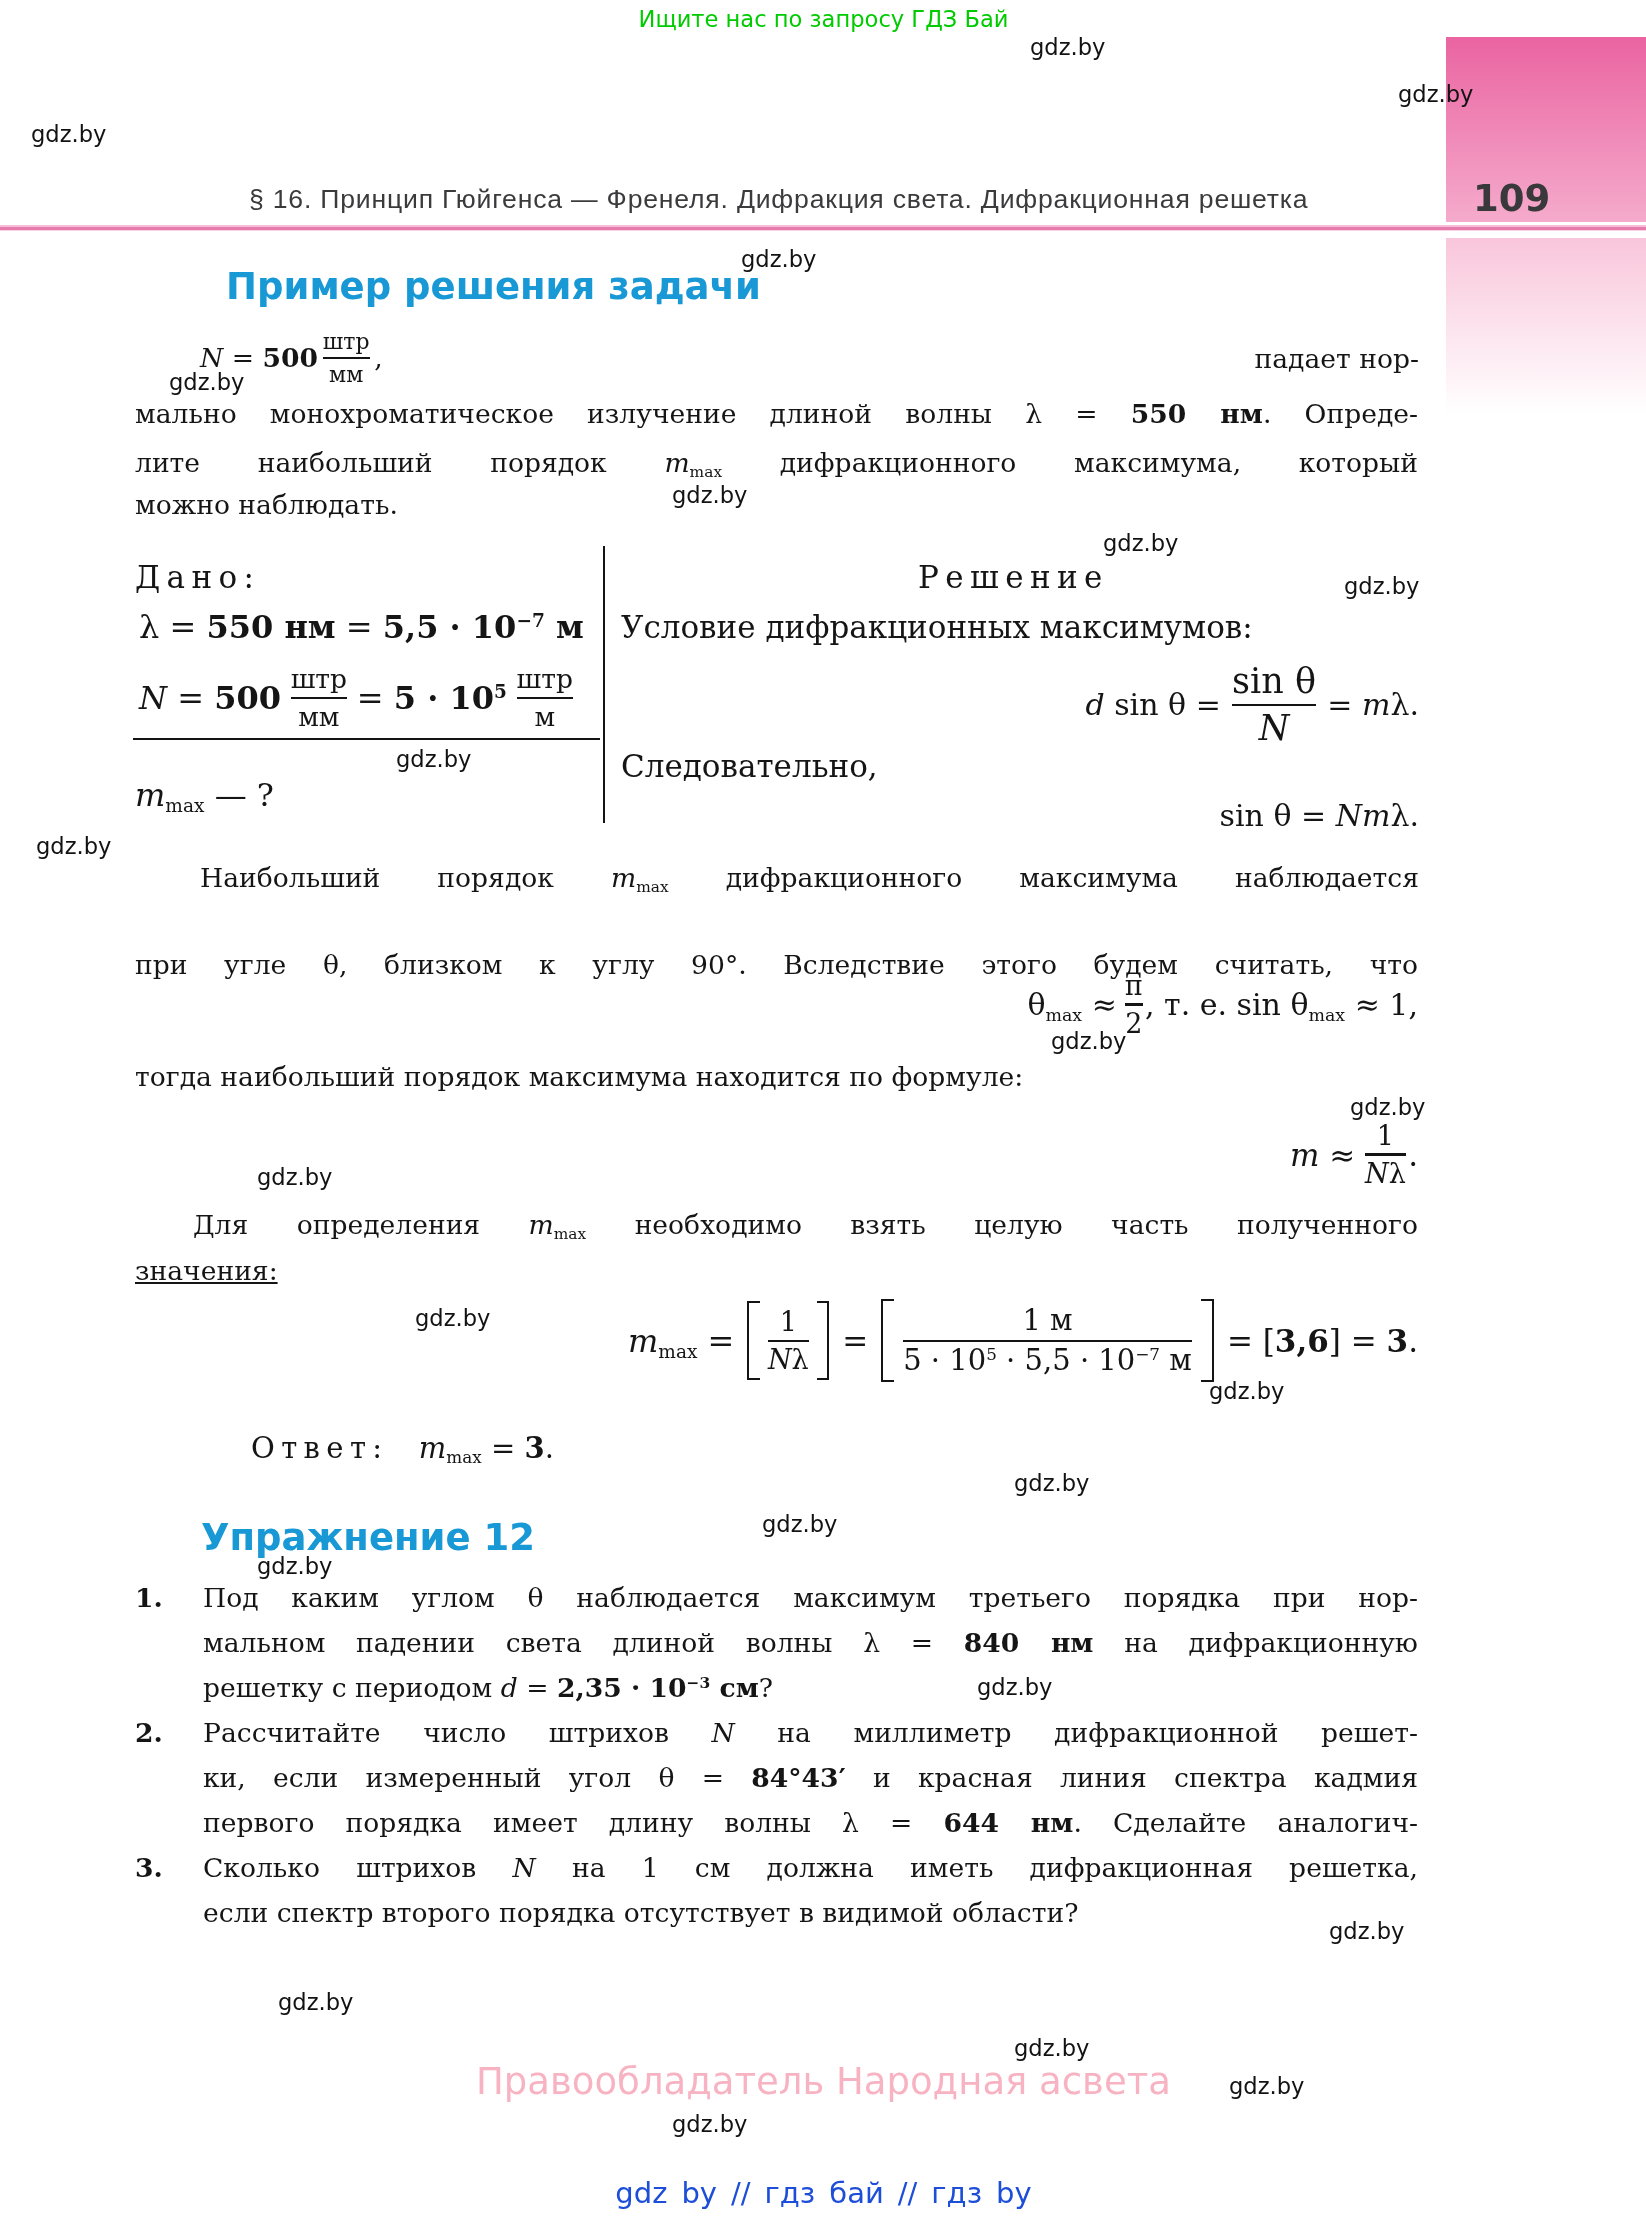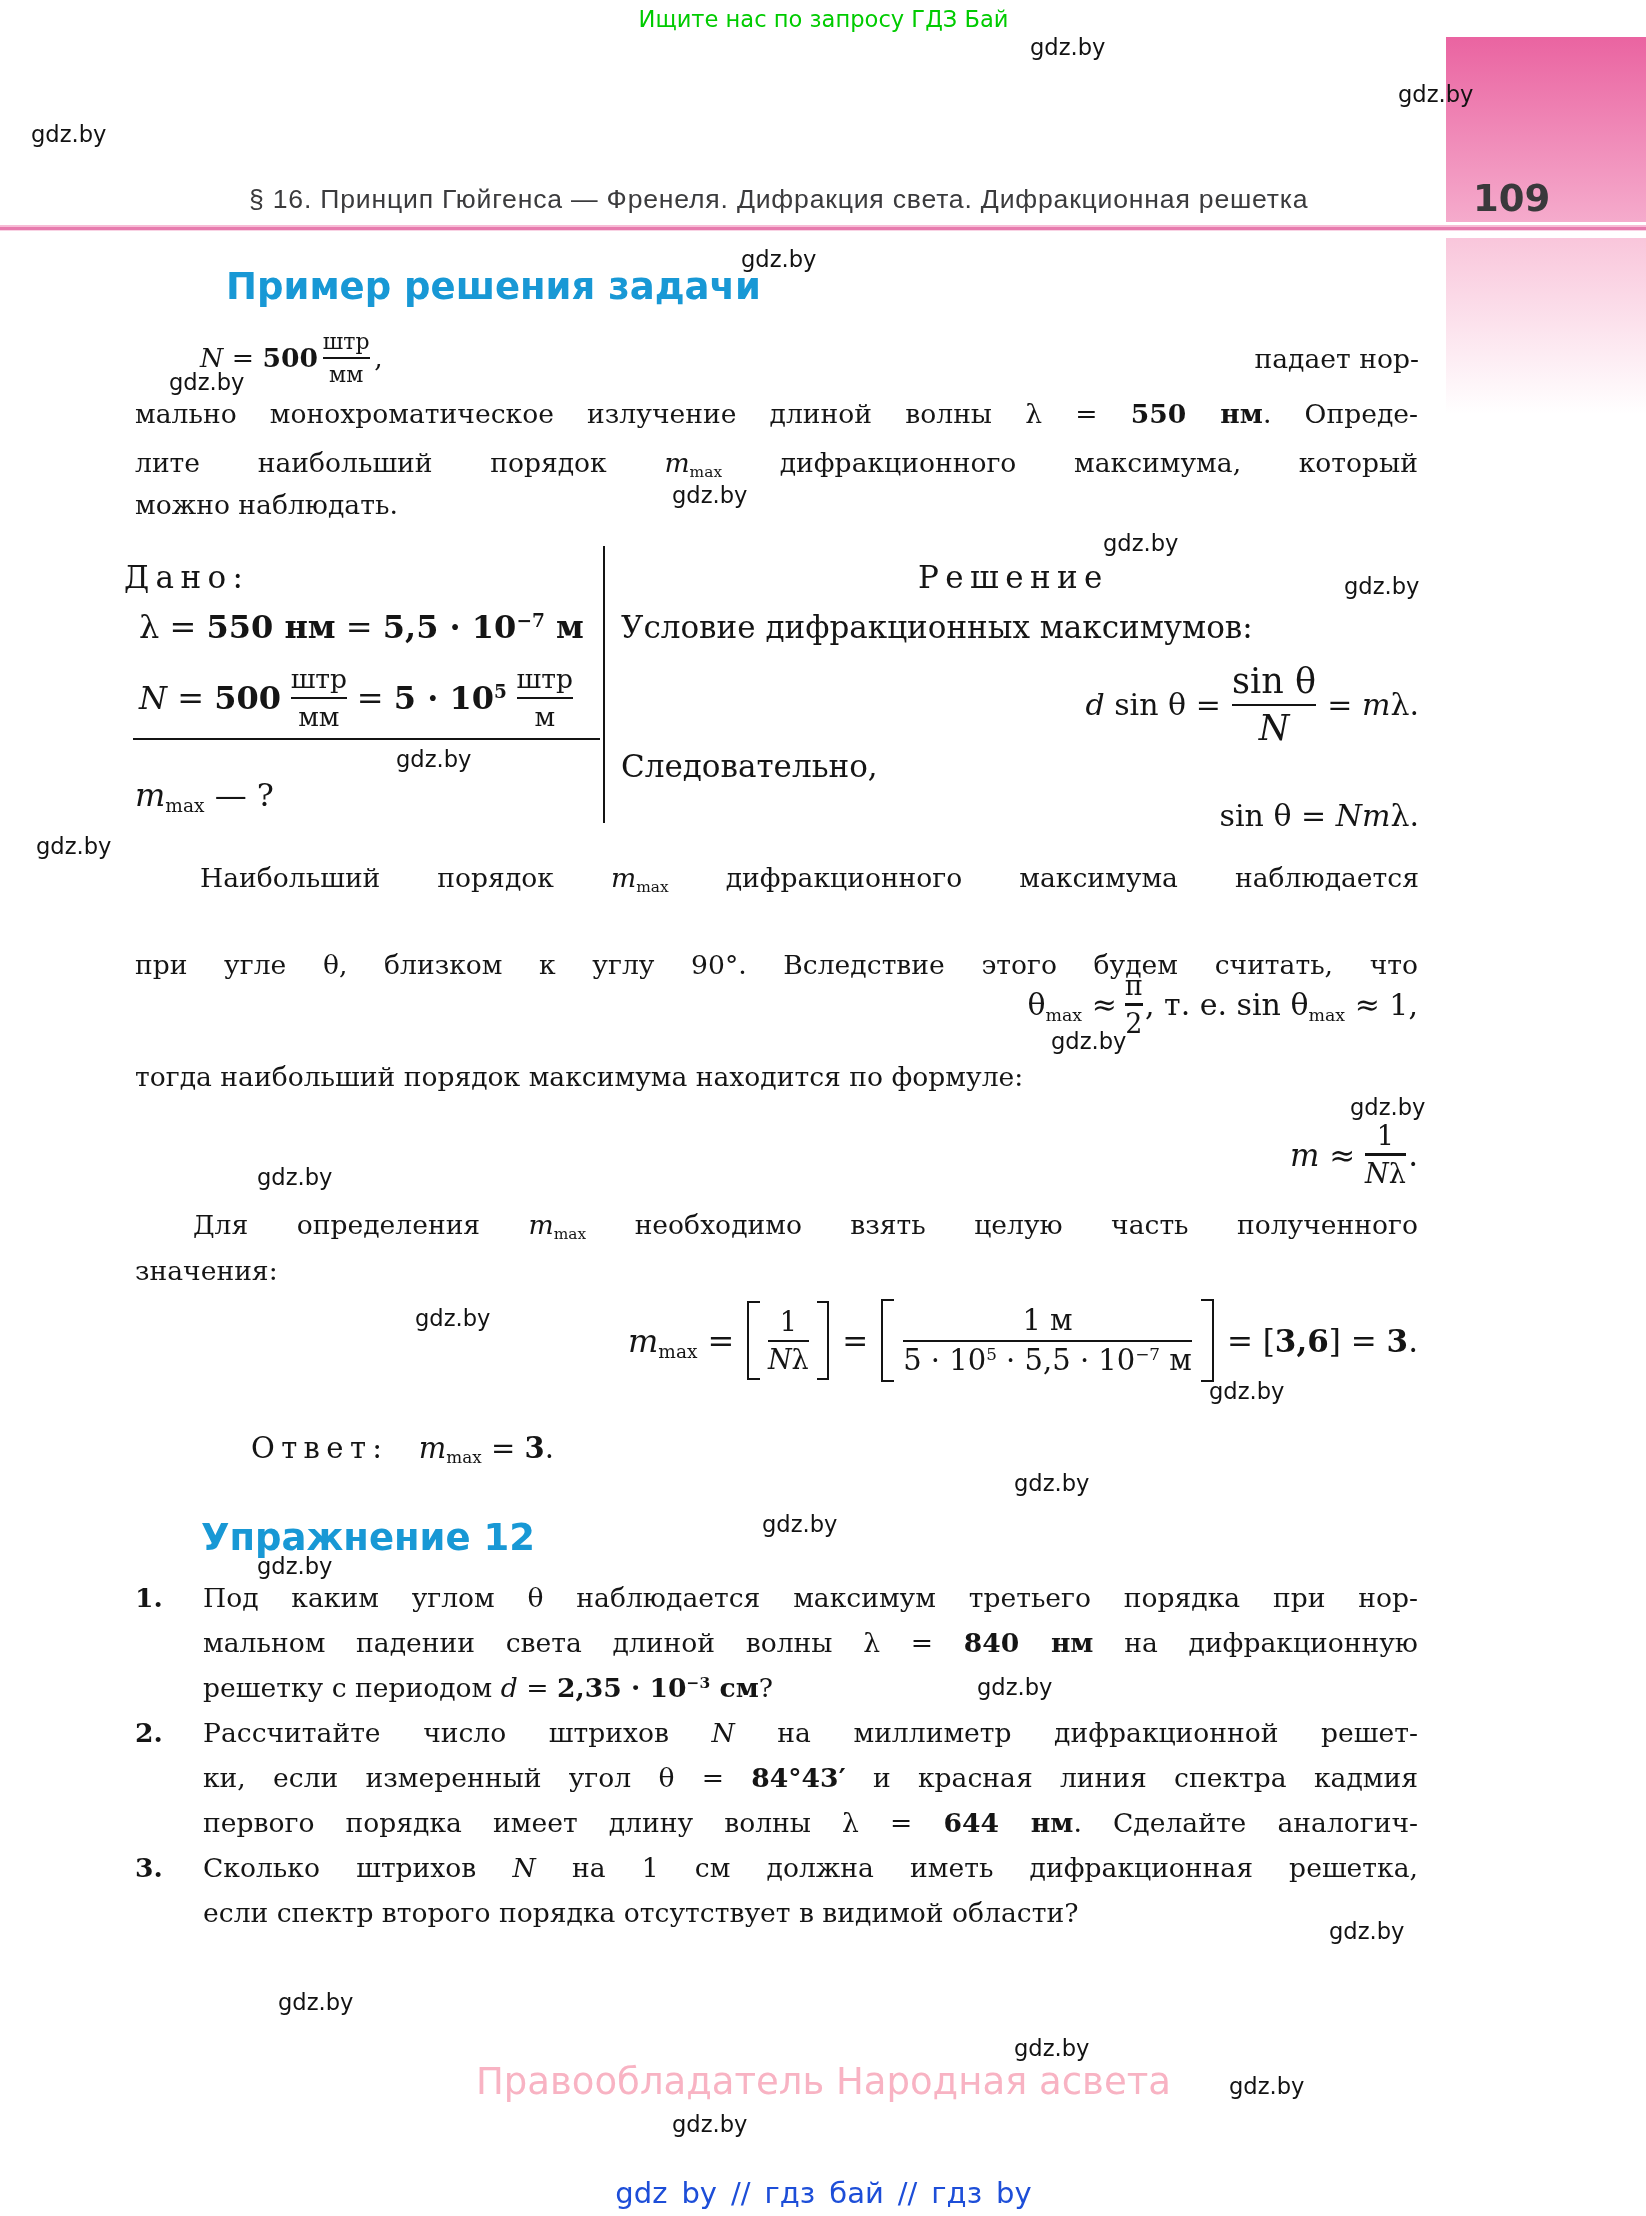--- a/index.html
+++ b/index.html
@@ -91,21 +91,21 @@
         <span>мм</span>
       </span>
       <span>,</span>
     </span>
     <span>падает нор-</span>
   </div>
   <div class="jline" style="left:135px;top:391px;width:1283px;">мально монохроматическое излучение длиной волны λ = <b>550 нм</b>. Опреде-</div>
   <div class="jline" style="left:135px;top:440px;width:1283px;">лите наибольший порядок <i>m</i><sub>max</sub> дифракционного максимума, который</div>
   <div class="bodyline" style="left:135px;top:482px;">можно наблюдать.</div>
 
-  <div class="bodyline lsp" style="left:124px;top:554px;font-size:31px;">Дано:</div>
+  <div class="bodyline lsp" style="left:135px;top:554px;font-size:31px;">Дано:</div>
   <div class="bodyline" style="left:139px;top:604px;font-size:32px;">λ = <b>550 нм</b> = <b>5,5 · 10<sup>−7</sup> м</b></div>
   <div class="frow gap12" style="left:139px;top:664px;justify-content:flex-start;font-size:32px;">
     <span><i>N</i> = <b>500</b></span>
     <span class="fr" style="font-size:26.6px;">
       <span>штр</span>
       <span class="bar"></span>
       <span>мм</span>
     </span>
     <span>= <b>5 · 10<sup>5</sup></b></span>
     <span class="fr" style="font-size:26.6px;">
@@ -157,21 +157,21 @@
       <span class="fr" style="font-size:27px;">
         <span>1</span>
         <span class="bar"></span>
         <span><i>N</i>λ</span>
       </span>
       <span>.</span>
     </span>
   </div>
 
   <div class="jline" style="left:193px;top:1202px;width:1225px;">Для определения <i>m</i><sub>max</sub> необходимо взять целую часть полученного</div>
-  <div class="bodyline" style="left:135px;top:1248px;">значения:</div>
+  <div class="bodyline" style="left:135px;top:1248px;text-decoration:underline;">значения:</div>
 
   <div class="frow" style="left:135px;top:1299px;width:1283px;font-size:31px;gap:13px;">
     <span style="font-size:32px;"><i>m</i><sub>max</sub> =</span>
     <span style="display:inline-flex;align-items:stretch;">
       <span class="sq l"></span>
       <span class="fr" style="font-size:27px;align-self:center;padding:4.8px 1.6px;">
         <span>1</span>
         <span class="bar"></span>
         <span><i>N</i>λ</span>
       </span>

